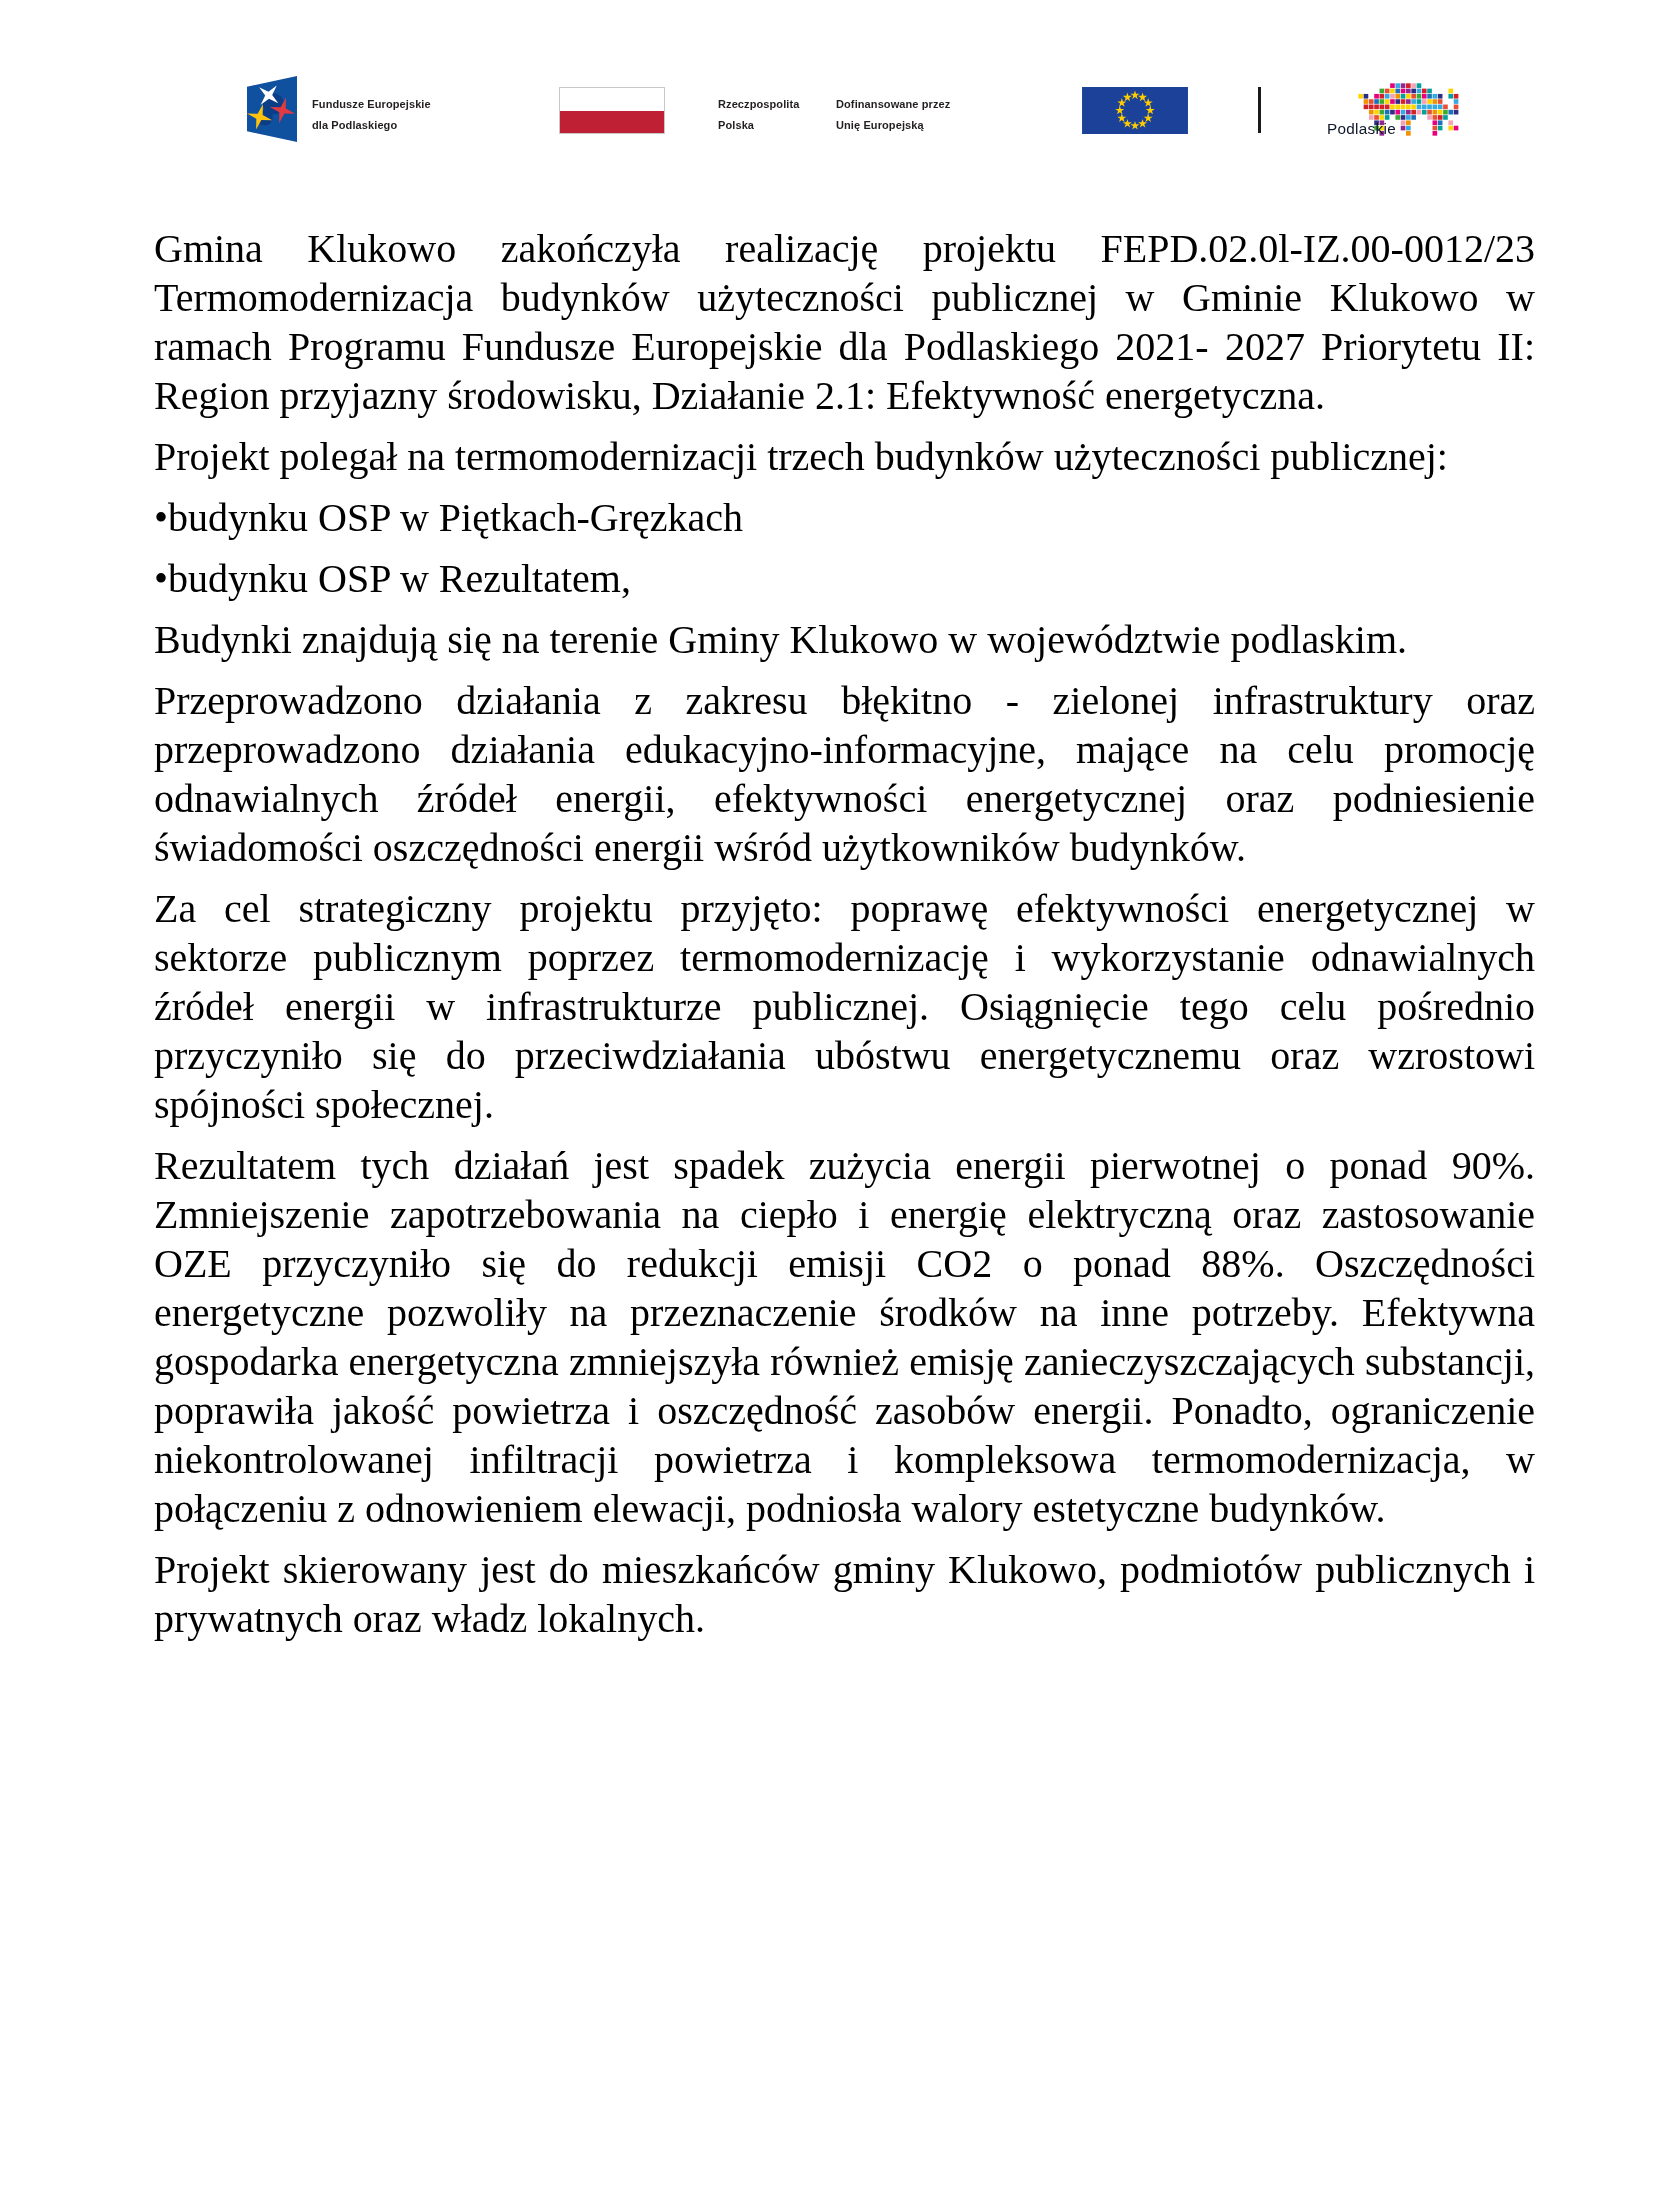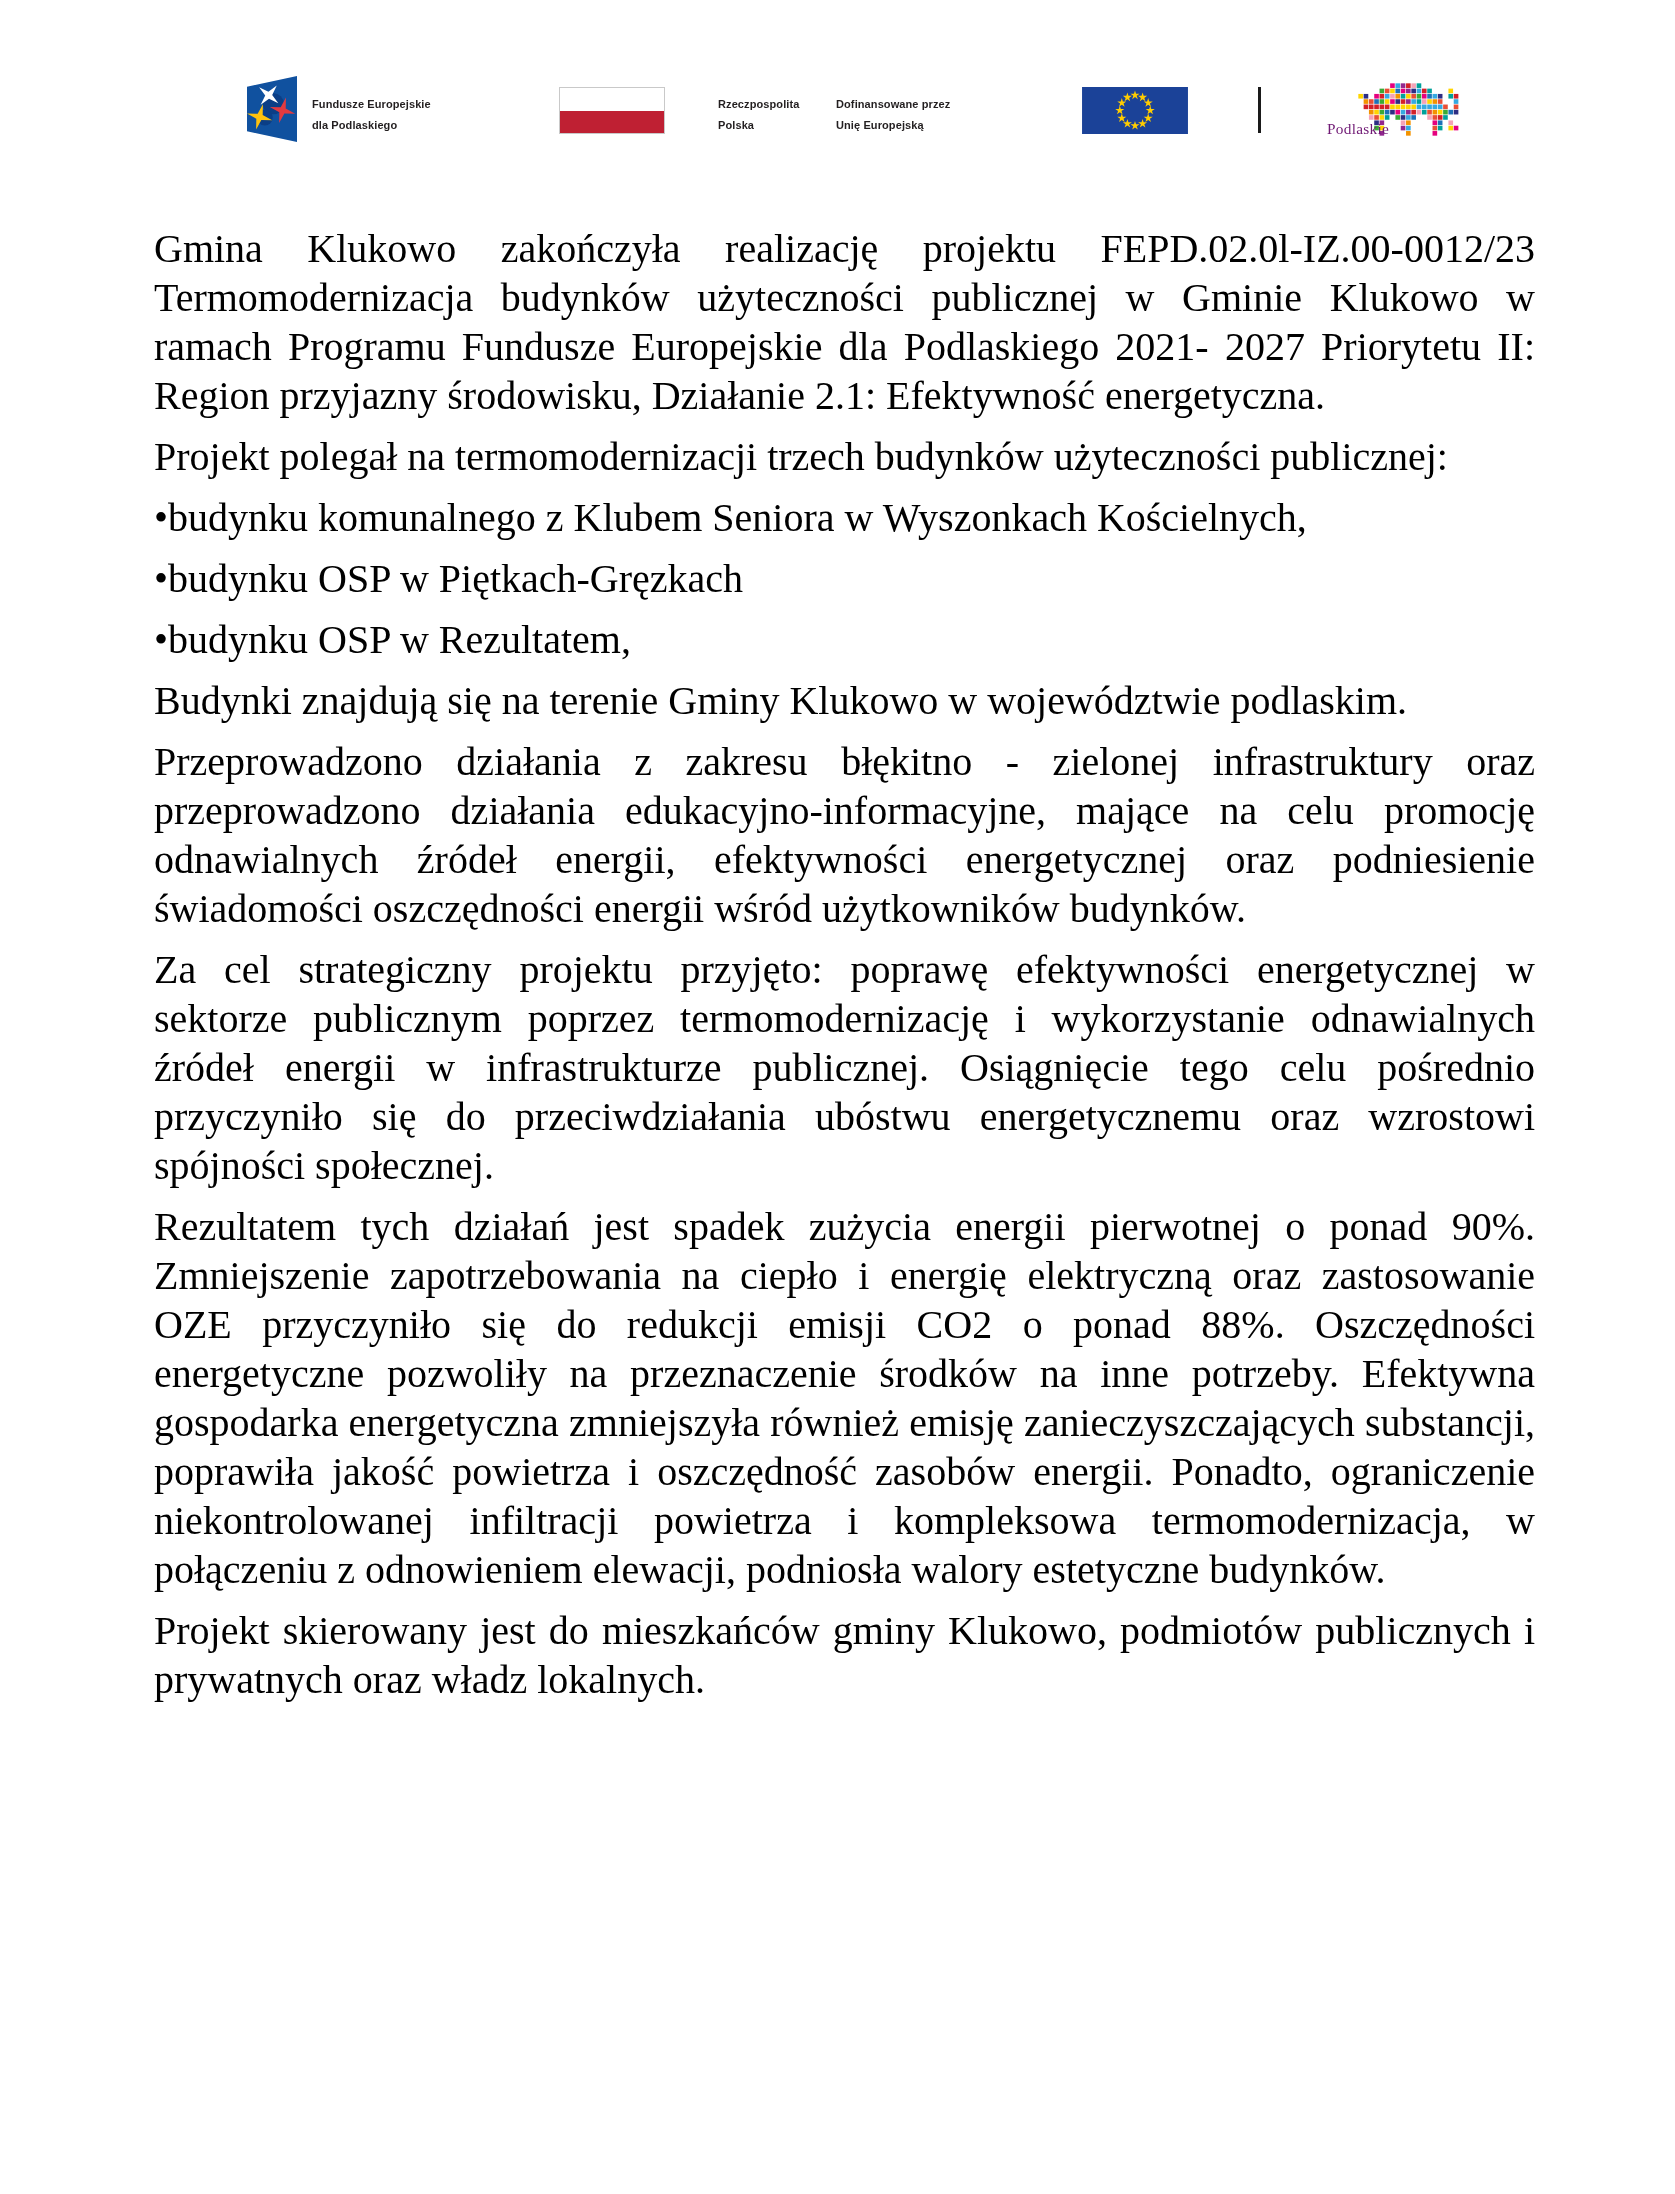--- a/index.html
+++ b/index.html
@@ -223,27 +223,26 @@
         <rect x="64.5" y="64.5" width="7" height="7" fill="#93278f"></rect>
         <rect x="72.5" y="64.5" width="7" height="7" fill="#36a9e1"></rect>
         <rect x="112.5" y="64.5" width="7" height="7" fill="#e94f35"></rect>
         <rect x="120.5" y="64.5" width="7" height="7" fill="#00a19a"></rect>
         <rect x="136.5" y="64.5" width="7" height="7" fill="#ffd500"></rect>
         <rect x="144.5" y="64.5" width="7" height="7" fill="#e6007e"></rect>
         <rect x="32.5" y="72.5" width="7" height="7" fill="#93278f"></rect>
         <rect x="72.5" y="72.5" width="7" height="7" fill="#f39200"></rect>
         <rect x="112.5" y="72.5" width="7" height="7" fill="#e6007e"></rect>
       </svg>
-    <div id="podlaskie-label" style="color: #701a75; font-family: Liberation Serif, serif;">Podlaskie</div>
+    <div id="podlaskie-label" style="color: #0f172a;">Podlaskie</div>
   </div>
 
   <div id="doc-body" style="color: rgb(0, 0, 0);">
       <p class="para justify">Gmina Klukowo zakończyła realizację projektu FEPD.02.0l-IZ.00-0012/23 Termomodernizacja budynków użyteczności publicznej w Gminie Klukowo w ramach Programu Fundusze Europejskie dla Podlaskiego 2021- 2027 Priorytetu II: Region przyjazny środowisku, Działanie 2.1: Efektywność energetyczna.</p>
       <p class="para plain">Projekt polegał na termomodernizacji trzech budynków użyteczności publicznej:</p>
-      <p class="para bullet">•budynku komunalnego z Klubem Seniora w Wyszonkach Kościelnych,</p>
       <p class="para bullet">•budynku OSP w Piętkach-Gręzkach</p>
       <p class="para bullet">•budynku OSP w Rezultatem,</p>
       <p class="para plain">Budynki znajdują się na terenie Gminy Klukowo w województwie podlaskim.</p>
       <p class="para justify">Przeprowadzono działania z zakresu błękitno - zielonej infrastruktury oraz przeprowadzono działania edukacyjno-informacyjne, mające na celu promocję odnawialnych źródeł energii, efektywności energetycznej oraz podniesienie świadomości oszczędności energii wśród użytkowników budynków.</p>
       <p class="para justify">Za cel strategiczny projektu przyjęto: poprawę efektywności energetycznej w sektorze publicznym poprzez termomodernizację i wykorzystanie odnawialnych źródeł energii w infrastrukturze publicznej. Osiągnięcie tego celu pośrednio przyczyniło się do przeciwdziałania ubóstwu energetycznemu oraz wzrostowi spójności społecznej.</p>
       <p class="para justify">Rezultatem tych działań jest spadek zużycia energii pierwotnej o ponad 90%. Zmniejszenie zapotrzebowania na ciepło i energię elektryczną oraz zastosowanie OZE przyczyniło się do redukcji emisji CO2 o ponad 88%. Oszczędności energetyczne pozwoliły na przeznaczenie środków na inne potrzeby. Efektywna gospodarka energetyczna zmniejszyła również emisję zanieczyszczających substancji, poprawiła jakość powietrza i oszczędność zasobów energii. Ponadto, ograniczenie niekontrolowanej infiltracji powietrza i kompleksowa termomodernizacja, w połączeniu z odnowieniem elewacji, podniosła walory estetyczne budynków.</p>
       <p class="para justify">Projekt skierowany jest do mieszkańców gminy Klukowo, podmiotów publicznych i prywatnych oraz władz lokalnych.</p>
     </div>
 
 </div>

